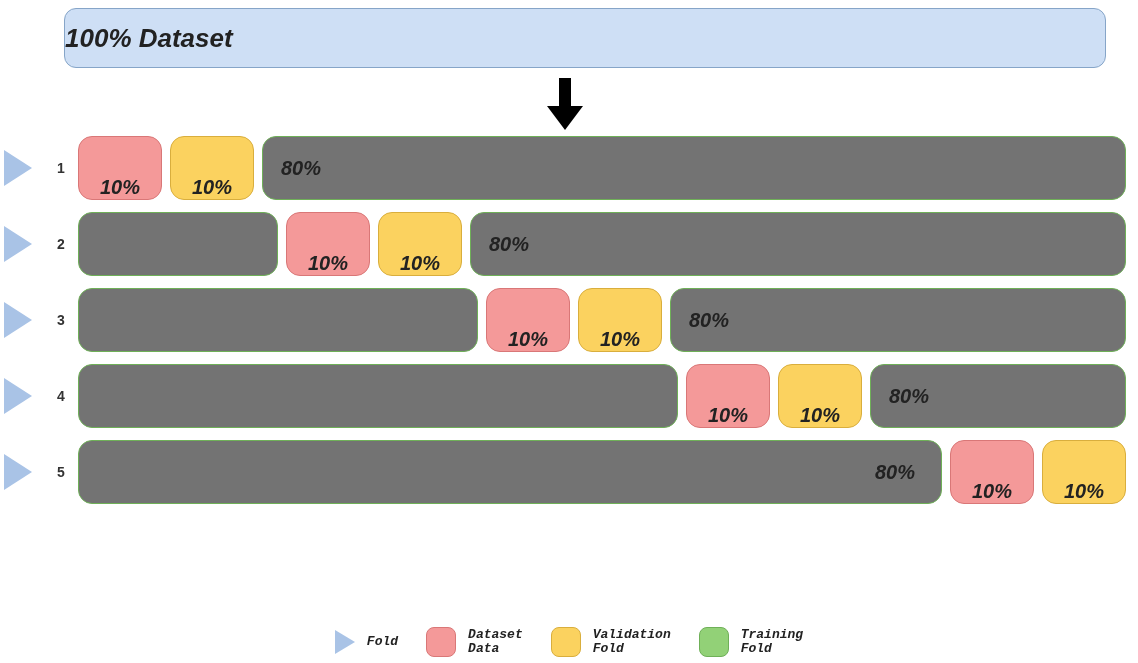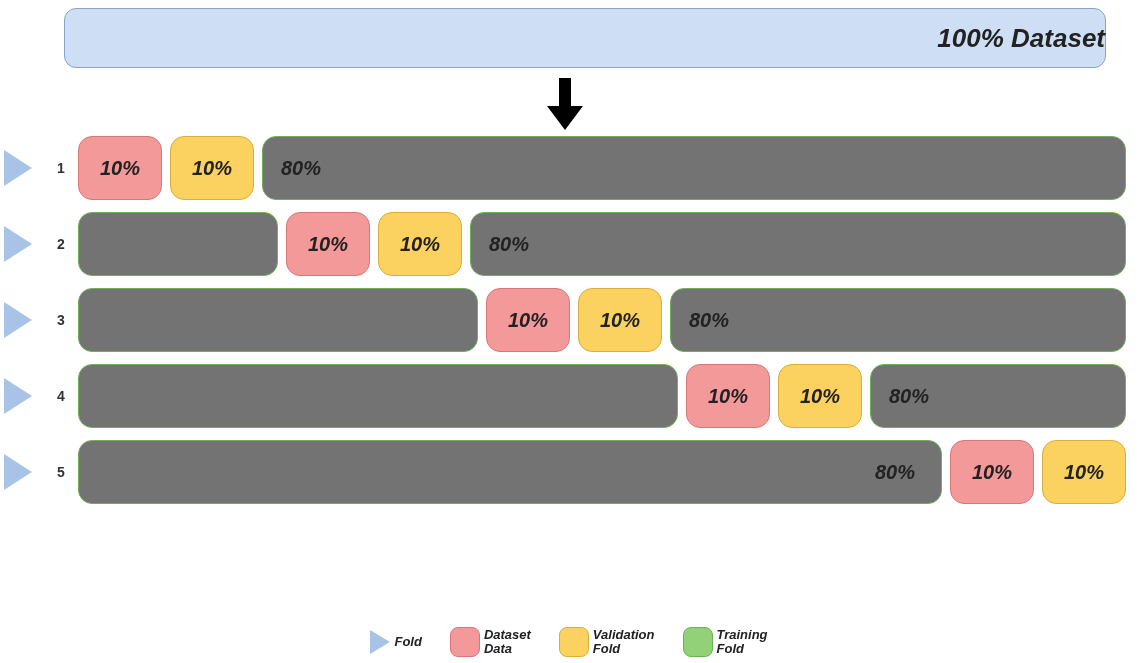--- a/index.html
+++ b/index.html
@@ -13,21 +13,21 @@
   }
   .header-bar {
     margin-left: 60px;
     margin-right: 20px;
     background: #cedff5;
     border: 1px solid #86a5c8;
     border-radius: 12px;
     height: 60px;
     display: flex;
     align-items: center;
-    justify-content: flex-end;
+    justify-content: flex-start;
     font-size: 26px;
     font-weight: bold;
     font-style: italic;
     color: #222;
   }
   .arrow-down {
     width: 100%;
     display: flex;
     justify-content: center;
     margin-top: 10px;
@@ -73,41 +73,42 @@
     border-radius: 14px;
     display: flex;
     align-items: center;
     padding-left: 18px;
     font-size: 20px;
     font-weight: bold;
     font-style: italic;
     color: #222;
     border: 1px solid rgba(0,0,0,0.12);
   }
-  .seg.small { width: 84px; justify-content: center; padding-left: 0; }
+  .seg.small { width: 84px; justify-content: center; padding-left: 0; align-items: flex-end; }
   .seg.test   { background: #f49999; border-color: #d97777; }
   .seg.valid  { background: #fbd25f; border-color: #d9ae3d; }
   .seg.train  { background: #737373; border-color: #6fb058; }
   .seg.flex   { flex: 1; }
   .seg.nolabel { padding-left: 0; }
 
   .legend {
     position: absolute;
     bottom: 6px;
     left: 0;
     width: 100%;
     display: flex;
     justify-content: center;
     gap: 28px;
     align-items: center;
   }
   .legend-item {
     display: flex;
     align-items: center;
-    gap: 4px;
+    gap: 12px;
+    font-family: Liberation Mono, monospace;
   }
   .legend .tri-small {
     width: 0; height: 0;
     border-top: 12px solid transparent;
     border-bottom: 12px solid transparent;
     border-left: 20px solid #a9c3e6;
   }
   .legend .swatch {
     width: 30px; height: 30px;
     border-radius: 8px;

